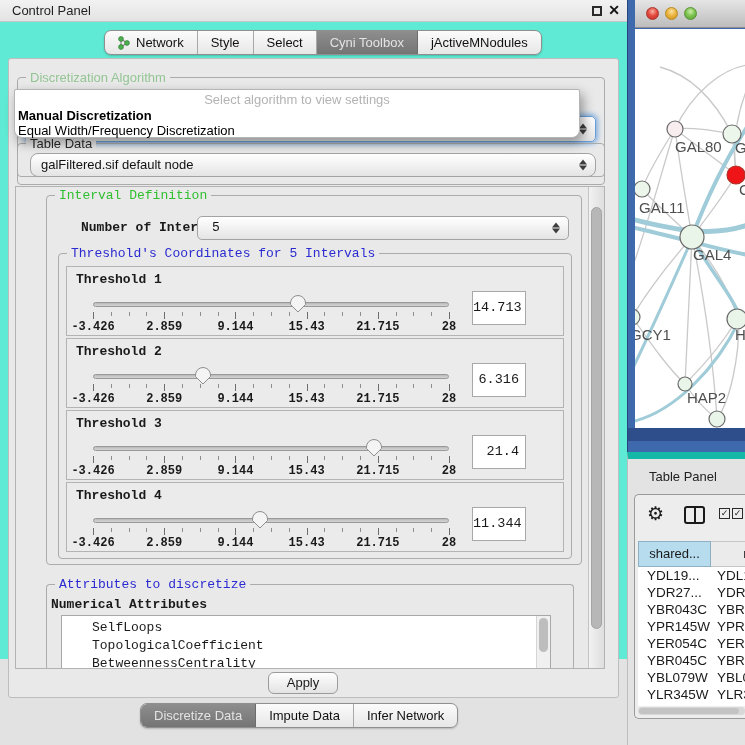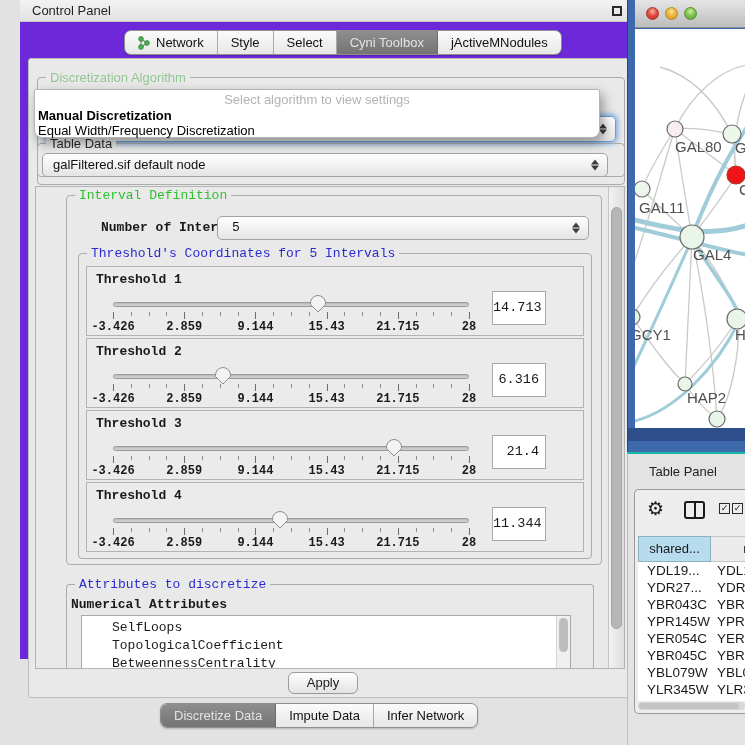--- a/index.html
+++ b/index.html
@@ -4,21 +4,21 @@
 <style>
   * { box-sizing: border-box; margin: 0; padding: 0; }
   html,body { width:745px; height:745px; }
   body {
     position:relative; overflow:hidden;
     background:#e2e2e2;
     font-family:"Liberation Sans", sans-serif;
     font-size:13px; color:#1a1a1a;
   }
   
-  .left-panel { position:absolute; left:0; top:0; width:627px; height:659px; background:#6d28d9;margin-left:20px; }
+  .left-panel { position:absolute; left:0; top:0; width:627px; height:659px; background:#5eead4; }
   .titlebar { position:absolute; left:0; top:0; width:627px; height:22px;
     background:linear-gradient(#f2f2f2,#e3e3e3); border-bottom:1px solid #c6c6c6; }
   .titlebar-text { position:absolute; left:12px; top:3px; color:#1f1f1f; }
   .float-icon { position:absolute; right:25px; top:6px; width:10px; height:10px; border:2px solid #2a2a2a; background:transparent; }
   .close-icon { position:absolute; right:7px; top:2px; font-weight:bold; font-size:14px; color:#111; }
 
   .seg-control { position:absolute; display:flex; height:25px;
     border:1px solid #8f8f8f; border-radius:7px; overflow:hidden;
     background:linear-gradient(#fbfbfb,#e7e7e7); box-shadow:0 1px 2px rgba(0,0,0,.2); }
   .seg { padding:0 13px; line-height:23px; color:#111; border-right:1px solid #a8a8a8;
@@ -102,21 +102,21 @@
     background:linear-gradient(#e5e5e5,#bdbdbd); border-bottom:1px solid #8e8e8e; }
   .light { position:absolute; top:7px; width:13px; height:13px; border-radius:50%; }
   .light-red { left:11px; background:radial-gradient(circle at 50% 32%,#f6b3a6 0%,#e4473c 48%,#bd2f27 100%); border:1px solid #a8352c; }
   .light-yellow { left:30px; background:radial-gradient(circle at 50% 32%,#fbe1a0 0%,#eaB33c 48%,#cf8f22 100%); border:1px solid #b5891f; }
   .light-green { left:49px; background:radial-gradient(circle at 50% 32%,#cdeea8 0%,#7cc24f 48%,#5a9e33 100%); border:1px solid #559231; }
   .net-canvas { position:absolute; left:7px; top:29px; width:111px; height:399px; background:#fff; overflow:hidden; }
   .net-bottom-dark { position:absolute; left:0; top:428px; width:118px; height:13px; background:#2e4e8b; }
 
   
   .right-bottom { position:absolute; left:627px; top:452px; width:118px; height:293px;
-    background:#e3e3e3; border-left:1px solid #bdbdbd; border-top:2px solid #14b8a6; }
+    background:#e3e3e3; border-left:1px solid #bdbdbd; border-top:7px solid #14b8a6; }
   .tp-title { position:absolute; left:21px; top:10px; color:#222; }
   .table-subpanel { position:absolute; left:6px; top:35px; width:112px; height:225px;
     background:#ededed; border:1px solid #9a9a9a; border-right:none; border-radius:5px 0 0 5px; overflow:hidden; }
   .gear-icon { position:absolute; left:12px; top:8px; font-size:19px; color:#1a1a1a; line-height:22px; }
   .columns-icon { position:absolute; left:49px; top:11px; width:21px; height:18px;
     border:2px solid #1a1a1a; border-radius:3px; }
   .columns-icon::after { content:""; position:absolute; left:50%; top:0; bottom:0; width:2px; background:#1a1a1a; transform:translateX(-50%); }
   .checkbox-icon { position:absolute; top:13px; width:11px; height:11px; border:1.5px solid #2a2a2a;
     font-size:9px; line-height:9px; text-align:center; color:#1a1a1a; }
   .cb1 { left:84px; } .cb2 { left:97px; }
@@ -182,21 +182,21 @@
     </div>
 
     <div class="algo-popup">
       <div class="popup-prompt">Select algorithm to view settings</div>
       <div class="popup-opt first">Manual Discretization</div>
       <div class="popup-opt">Equal Width/Frequency Discretization</div>
     </div>
 
     <div class="groupbox" style="left:8px; top:84px; width:588px; height:42px;">
       <span class="gb-label gb-dark">Table Data</span>
-      <div class="combo" style="left:4px; top:9px; width:566px; height:24px;">
+      <div class="combo" style="left:12px; top:9px; width:566px; height:24px;border-radius:8px;">
         <span>galFiltered.sif default node</span>
         <span class="spinner">
           <span class="arr-up"></span>
             <span class="arr-down"></span>
         </span>
       </div>
     </div>
 
     <div class="scroll-panel">
 

